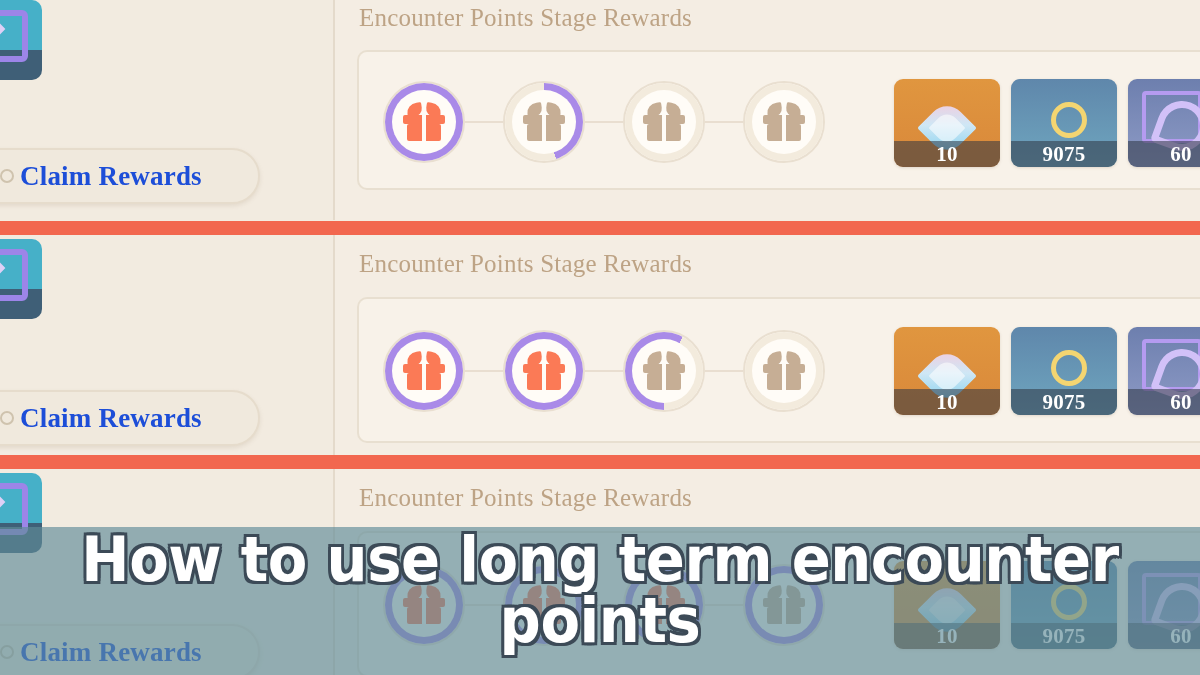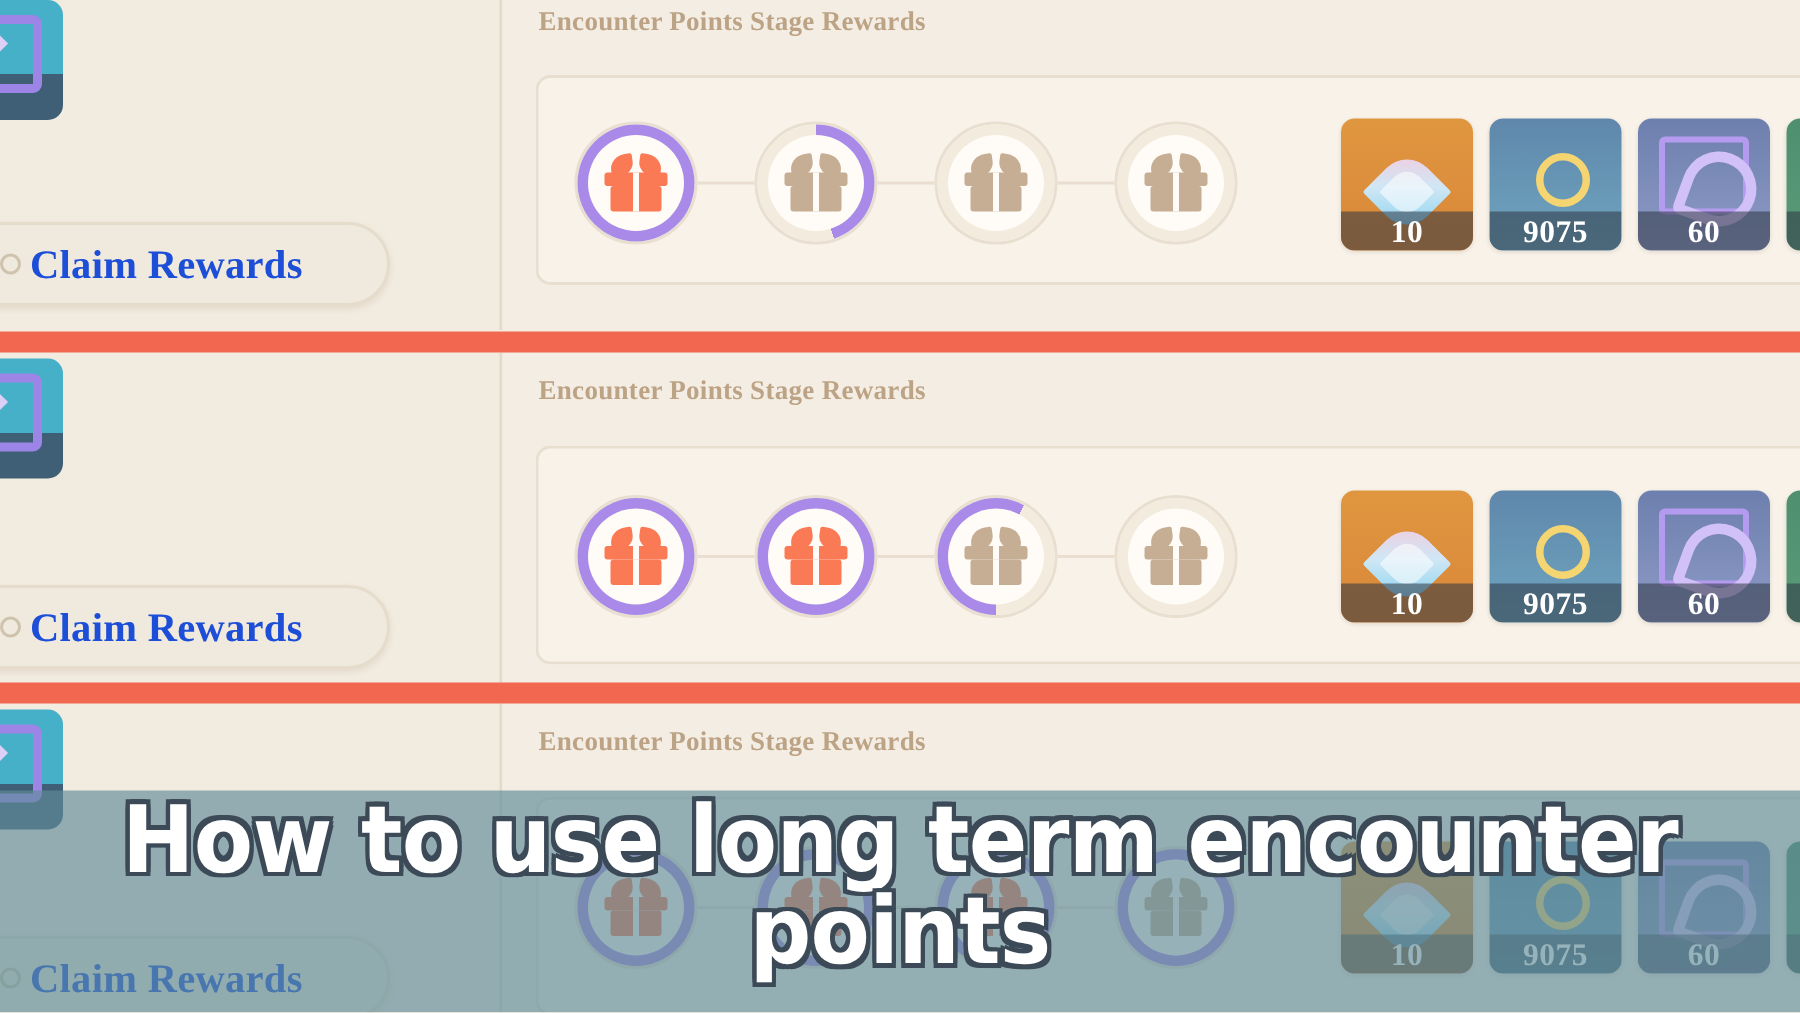--- a/index.html
+++ b/index.html
@@ -97,22 +97,22 @@
     font-weight:bold;
     color:#1d4ed8;
     letter-spacing:0.2px;
     white-space:nowrap;
   }
 
   
   .sect-title {
     position:absolute;
     left:24px;
-    font-size:18px;
-    font-weight:bold;
+    font-size:25px;
+    font-weight:normal;
     color:#bda385;
     white-space:nowrap;
     letter-spacing:0.2px;
   }
 
   
   .reward-card {
     position:absolute;
     left:22px; right:0;
     background:#f8f2e9;
@@ -184,21 +184,21 @@
     flex:0 0 auto;
     height:2px;
     background:#e9ded0;
     width:38px;
   }
 
   
   .item-row { position:absolute; display:flex; gap:11px; }
   .item-tile {
     position:relative;
-    width:88px; height:88px;
+    width:106px; height:88px;
     border-radius:9px;
     overflow:hidden;
     flex:0 0 auto;
     box-shadow:0 1px 3px rgba(140,120,95,0.22);
   }
   .item-tile .qty {
     position:absolute;
     left:0; right:0; bottom:0;
     height:26px;
     background:rgba(45,52,66,0.55);

